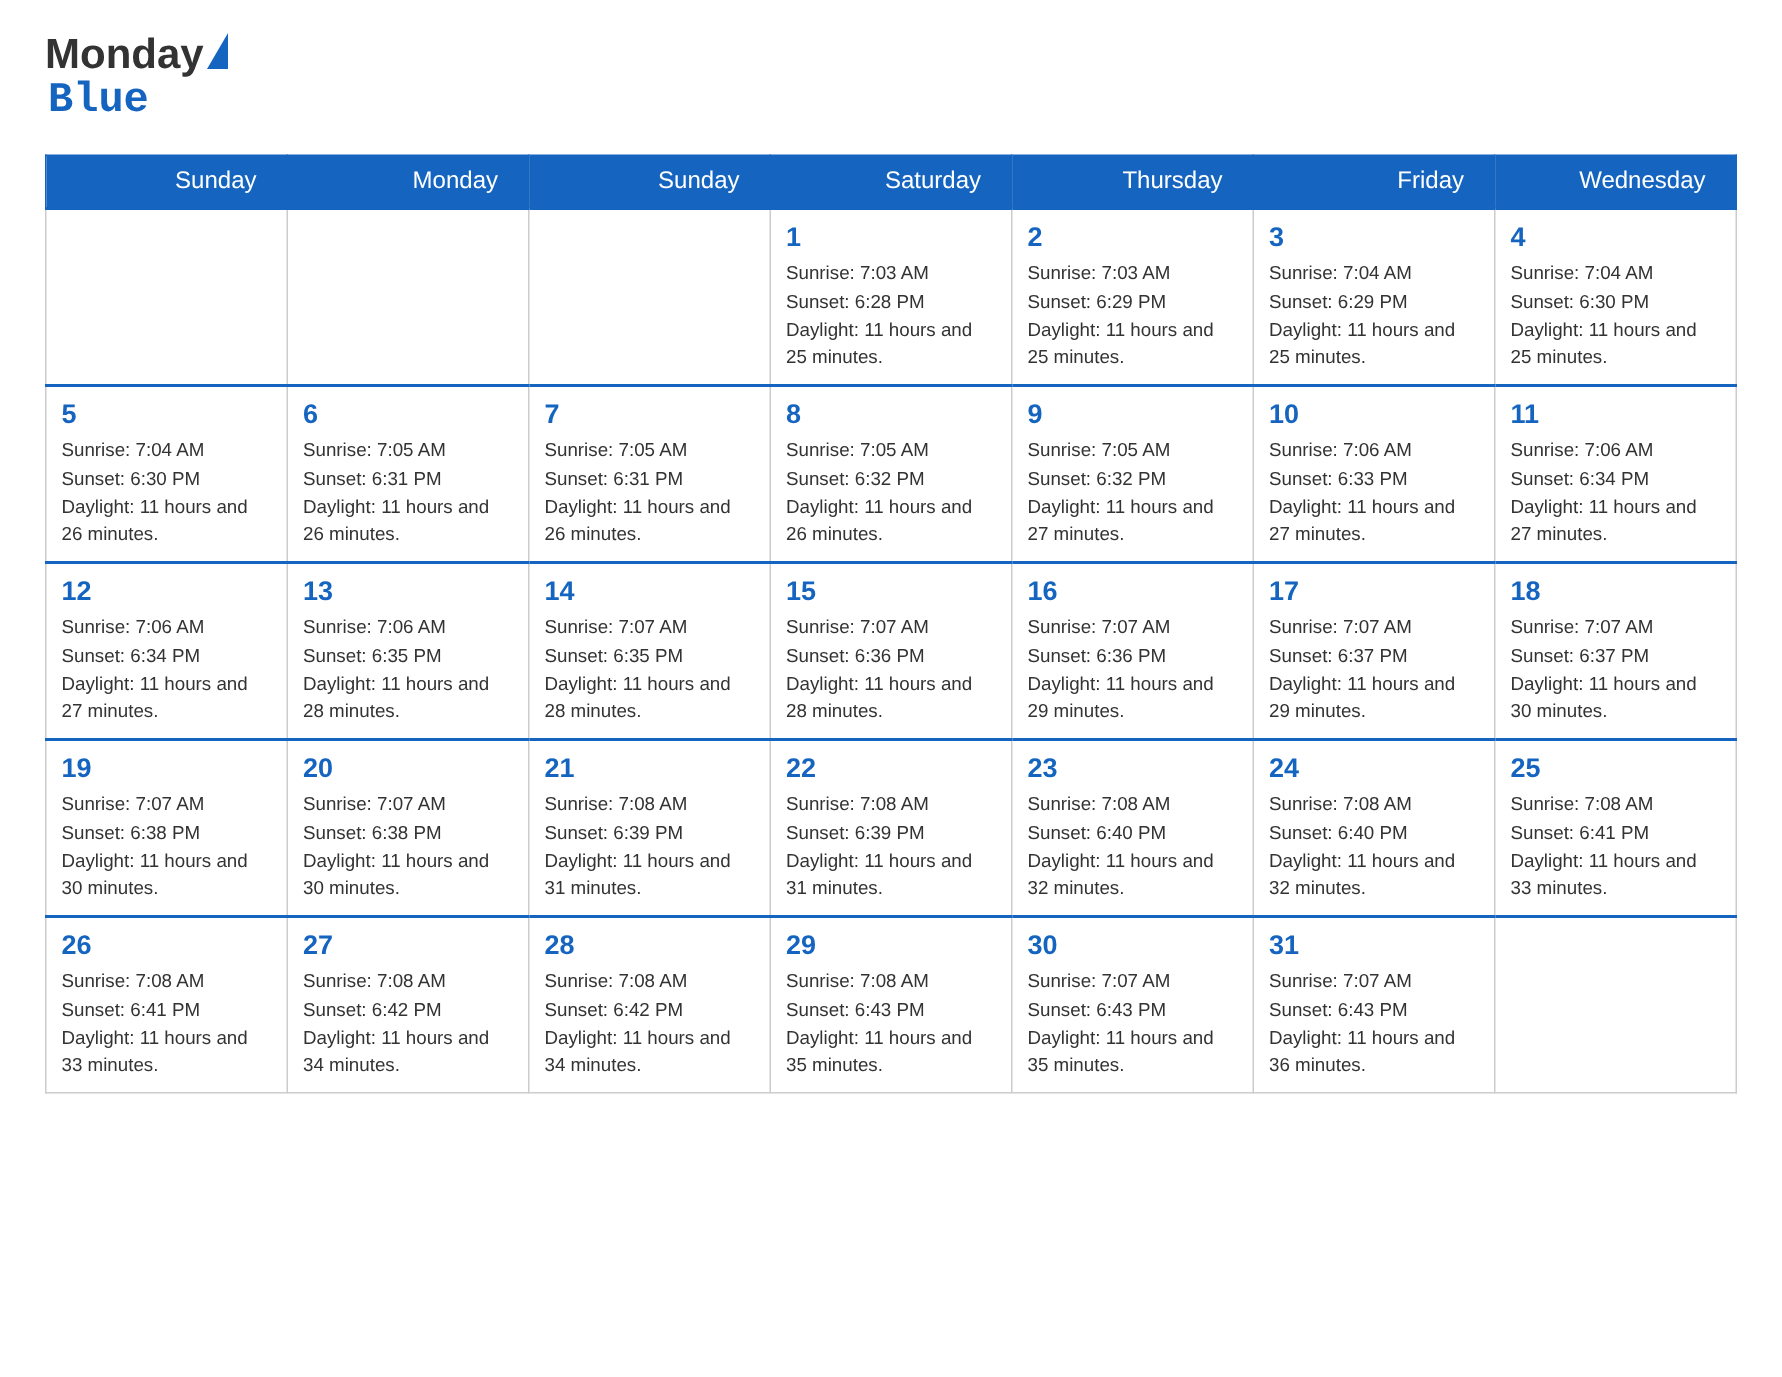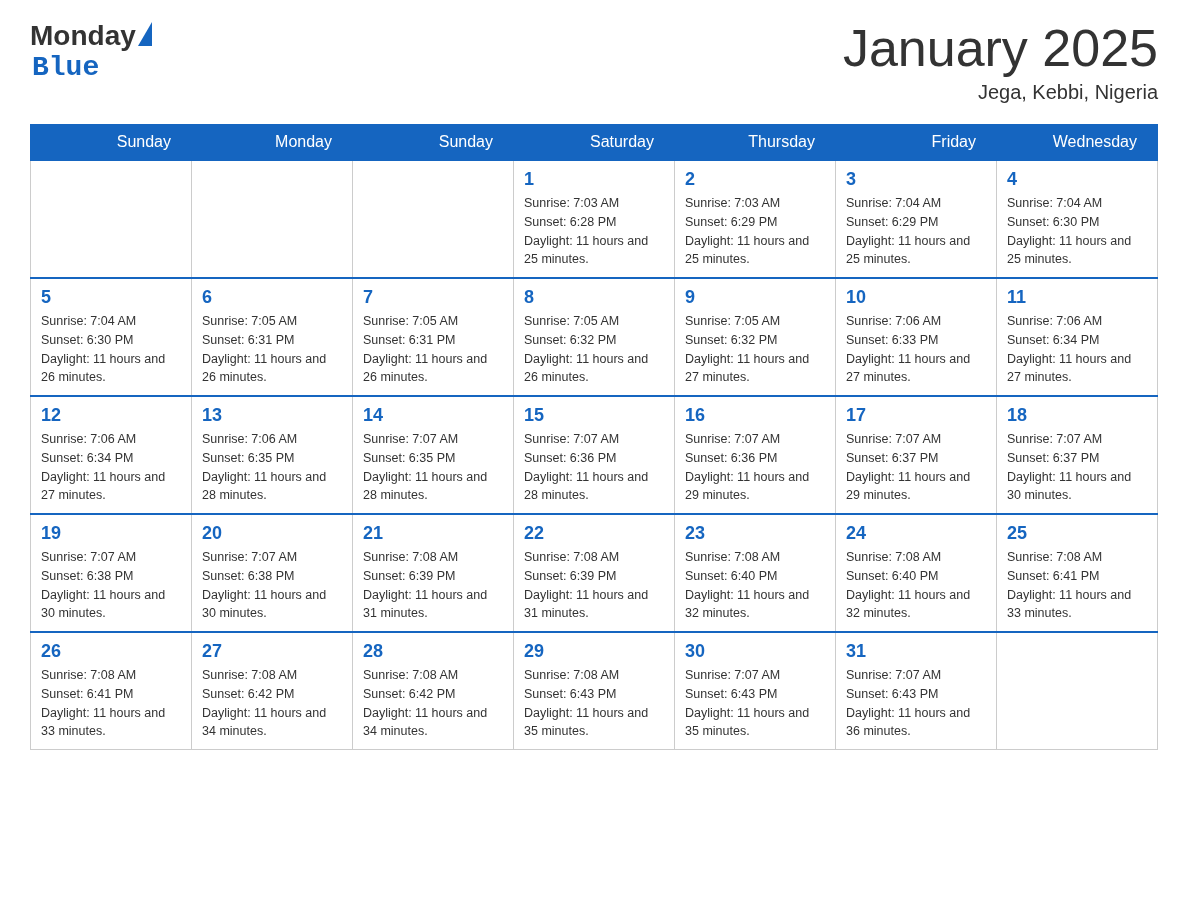--- a/index.html
+++ b/index.html
@@ -111,24 +111,20 @@
 <div class="header">
   <div class="logo">
     <div class="logo-wrapper">
       <div class="logo-line1">
         <span class="logo-text-general">Monday</span>
         <div class="logo-triangle"></div>
       </div>
       <div class="logo-line2">Blue</div>
     </div>
   </div>
-  <div class="title-block">
-    <h1>January 2025</h1>
-    <div class="subtitle">Jega, Kebbi, Nigeria</div>
-  </div>
 </div>
 
 <table class="calendar">
   <thead>
     <tr>
     <th>Sunday</th>
         <th>Monday</th>
         <th>Sunday</th>
         <th>Saturday</th>
         <th>Thursday</th>

